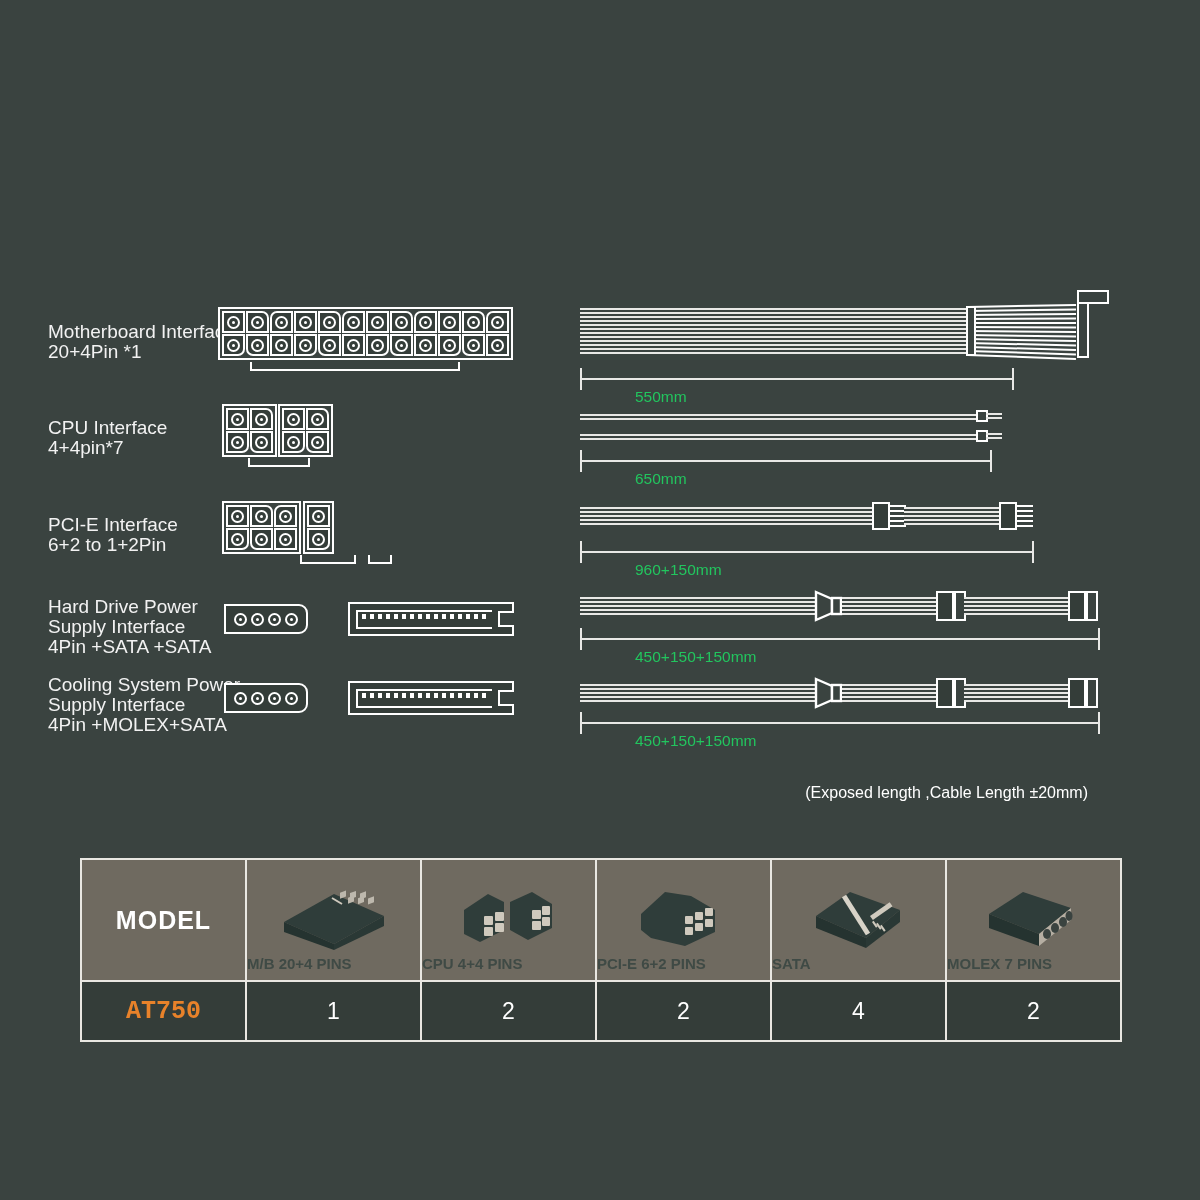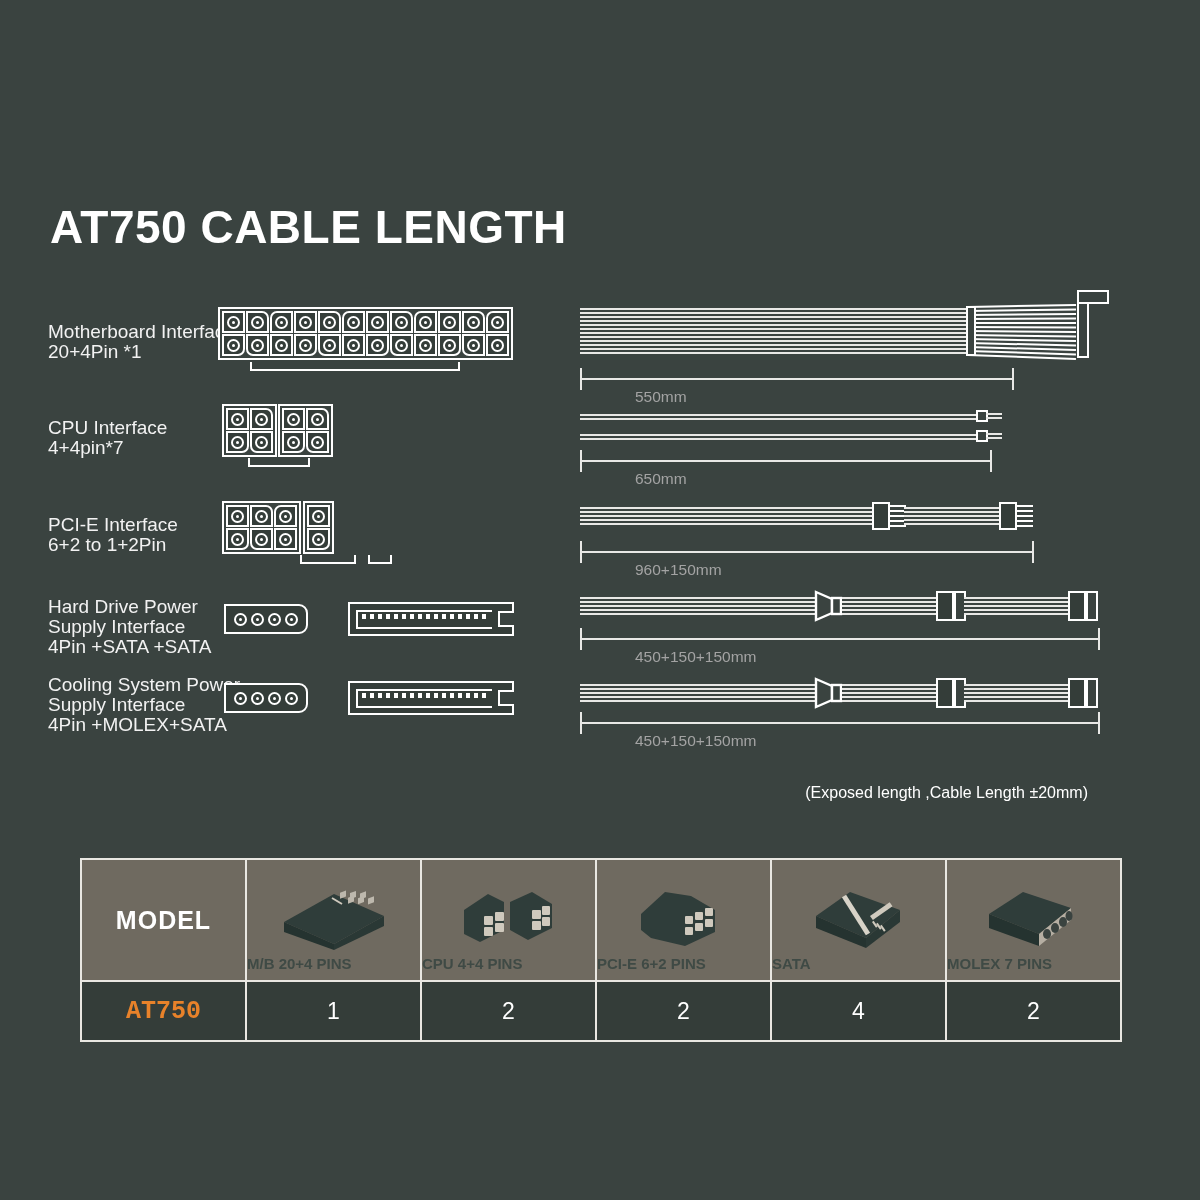--- a/index.html
+++ b/index.html
@@ -91,21 +91,21 @@
   .sataconn { position:absolute; border:2px solid #ffffff; background:#343d39; }
   .sataconn2 { position:absolute; border:2px solid #ffffff; background:#3a4340; }
   .pcieconn { position:absolute; border:2px solid #ffffff; background:#343d39; }
   .pciecomb { position:absolute; background:
       repeating-linear-gradient(to bottom,#ffffff 0 2px,transparent 2px 5px); }
 
   
   .dim { position:absolute; }
   .dim-line { position:absolute; height:2px; background:#e8e8e6; top:10px; }
   .dim-tick { position:absolute; width:2px; height:22px; background:#e8e8e6; top:0; }
-  .dim-label { position:absolute; top:20px; color:#a3a3a3; font-size:15.5px; }
+  .dim-label { position:absolute; top:20px; color:#22c55e; font-size:15.5px; }
 
   .note {
     position:absolute; right:112px; top:784px;
     color:#ffffff; font-size:16px;
   }
 
   
   .tablewrap { position:absolute; left:80px; top:858px; width:1019px; }
   .ctable { width:100%; border-collapse:collapse; table-layout:fixed; }
   .ctable th, .ctable td { border:2px solid #e9e7e2; padding:0; }
@@ -119,21 +119,20 @@
   .body-model { background:#343d39; height:60px; text-align:center;
                 color:#e8822a; font-size:25px; font-weight:bold;font-family:Liberation Mono, monospace; }
 
   .icon-svg { display:block; }
 </style>
 </head>
 <body>
 
 <div class="page">
 
-  <div class="title">AT750 CABLE LENGTH</div>
 
   <div class="row" style="top:322px;">
     <div class="row-label" style="top:0;">Motherboard Interface
 20+4Pin *1</div>
 
     <div class="conn-area" style="left:218px; top:-15px;">
       <div class="pinblock" id="mbpins">
           <div class="pinrow">
             <div class="cell">
               <div class="ring"></div>

